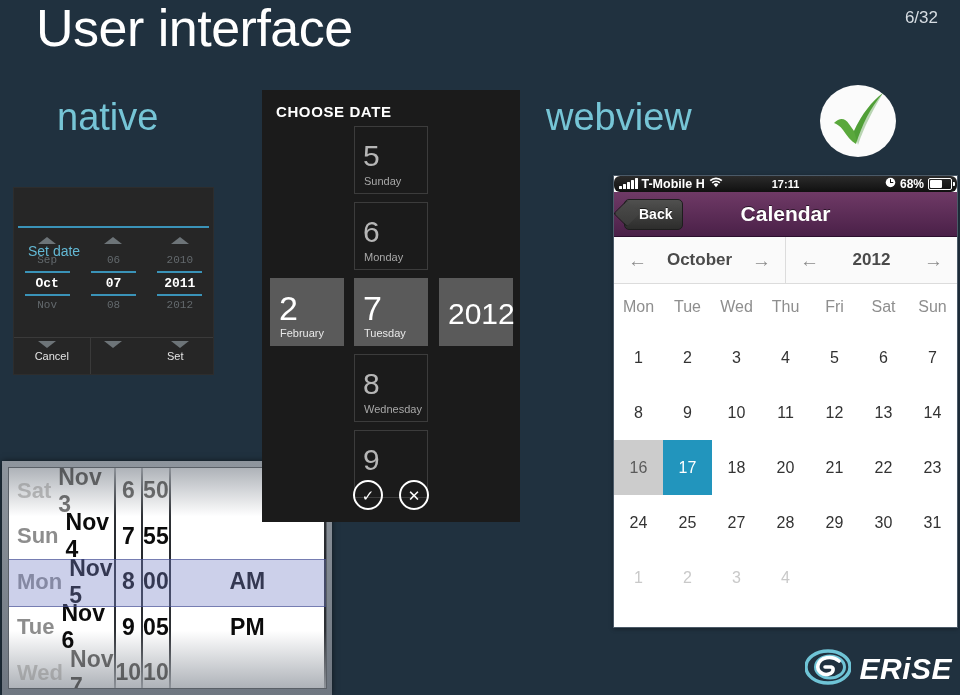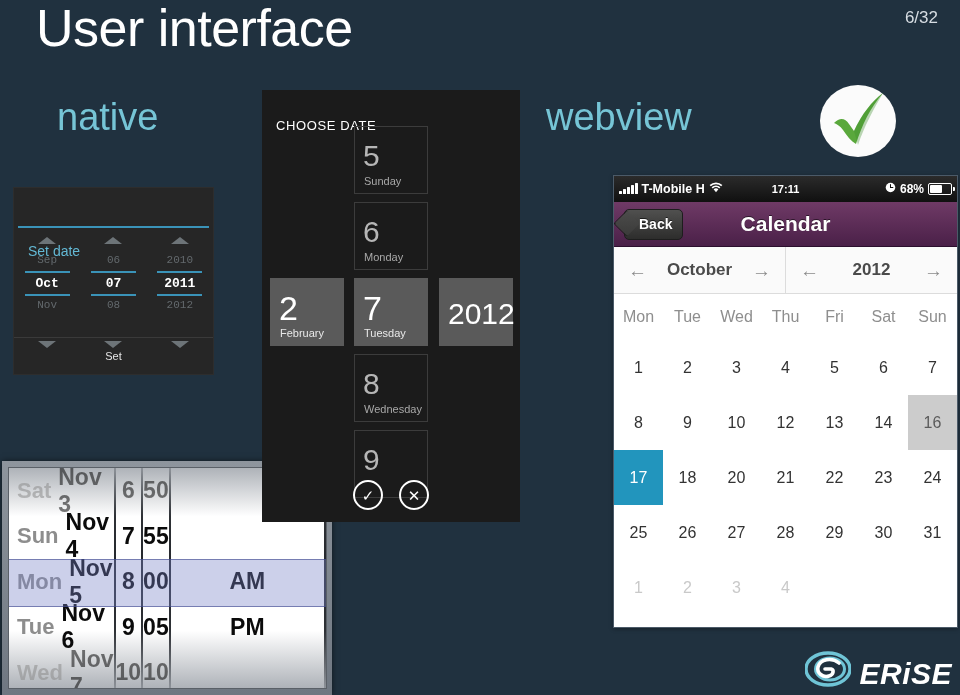--- a/index.html
+++ b/index.html
@@ -120,22 +120,22 @@
     border-bottom:1px solid rgba(60,70,140,.6);
     pointer-events:none;
   }
 
   
   .wp-panel{
     position:absolute;left:262px;top:90px;width:258px;height:432px;
     background:#1b1b1b;
   }
   .wp-title{
-    position:absolute;left:14px;top:28px;
-    font-size:13px;font-weight:normal;color:#ffffff;letter-spacing:.6px;
+    position:absolute;left:14px;top:13px;
+    font-size:15px;font-weight:bold;color:#ffffff;letter-spacing:.6px;
   }
   .wp-tile{
     position:absolute;box-sizing:border-box;
     border:1px solid #3c3c3c;
   }
   .wp-tile .wp-num{
     position:absolute;left:8px;bottom:22px;
     font-size:30px;color:#b6b6b6;line-height:30px;font-weight:300;
   }
   .wp-tile .wp-sub{
@@ -153,23 +153,24 @@
   }
 
   
   .ios-phone{
     position:absolute;left:613px;top:175px;width:345px;height:453px;
     background:#ffffff;
     border:1px solid #4b5a68;box-sizing:border-box;
     box-shadow:0 1px 4px rgba(0,0,0,.35);
   }
   .ios-status{
-    height:26px;background:linear-gradient(#2b2b2b,#101010);
+    height:16px;background:linear-gradient(#2b2b2b,#101010);
     display:flex;align-items:center;color:#fff;font-size:12.5px;
     position:relative;
+    border-radius:6px;
   }
   .st-left{position:absolute;left:5px;display:flex;align-items:center;gap:4px;}
   .st-center{position:absolute;left:0;right:0;text-align:center;font-weight:bold;font-size:11px;}
   .st-right{position:absolute;right:5px;display:flex;align-items:center;gap:4px;font-weight:bold;font-size:12px;}
   .sig{display:flex;align-items:flex-end;gap:1.5px;height:9px;}
   .sig i{width:2.5px;background:#fff;display:block;border-radius:.5px;}
   .carrier{font-weight:bold;font-size:12.5px;}
   .battery{
     width:22px;height:10px;border:1.3px solid #fff;border-radius:2px;position:relative;
   }
@@ -223,21 +224,21 @@
   .cal-grid{display:grid;grid-template-columns:repeat(7,1fr);}
   .cal-cell{
     height:55px;display:flex;align-items:center;justify-content:center;
     font-size:16px;color:#333;
   }
   .cal-cell.muted{color:#c9c9c9;}
   .cal-cell.today{background:#cccccc;color:#5b5b5b;}
   .cal-cell.selected{background:#2295bd;color:#ffffff;}
 
   
-  .erise{position:absolute;right:8px;bottom:4px;height:44px;display:flex;align-items:flex-end;gap:8px;}
+  .erise{position:absolute;right:8px;bottom:4px;height:44px;display:flex;align-items:center;gap:8px;}
   .erise-word{
     font-size:30px;font-weight:bold;font-style:italic;color:#ffffff;letter-spacing:.5px;
   }
 </style>
 </head>
 <body>
 
 <div class="slide">
 
   <div class="slide-title">User interface</div>
@@ -286,20 +287,21 @@
         <div class="ad-val ad-prev ad-dim">2010</div>
         <div class="ad-line t"></div>
         <div class="ad-val ad-cur">2011</div>
         <div class="ad-line b"></div>
         <div class="ad-val ad-next ad-dim">2012</div>
         <div class="ad-arrow down"></div>
       </div>
 
     </div>
     <div class="ad-buttons">
+      <div class="ad-btn">Cancel</div>
       <div class="ad-btn">Set</div>
     </div>
   </div>
 
   <div class="ios-timepicker">
     <div class="tp-inner">
 
       <div class="tp-col tp-c-date">
         <div class="tp-cell tp-fade">
           <span class="tp-wd">Sat</span>
@@ -458,33 +460,33 @@
         <div class="cal-cell">1</div>
         <div class="cal-cell">2</div>
         <div class="cal-cell">3</div>
         <div class="cal-cell">4</div>
         <div class="cal-cell">5</div>
         <div class="cal-cell">6</div>
         <div class="cal-cell">7</div>
         <div class="cal-cell">8</div>
         <div class="cal-cell">9</div>
         <div class="cal-cell">10</div>
+        <div class="cal-cell">11</div>
         <div class="cal-cell">12</div>
         <div class="cal-cell">13</div>
         <div class="cal-cell">14</div>
         <div class="cal-cell today">16</div>
         <div class="cal-cell selected">17</div>
         <div class="cal-cell">18</div>
         <div class="cal-cell">20</div>
         <div class="cal-cell">21</div>
         <div class="cal-cell">22</div>
         <div class="cal-cell">23</div>
         <div class="cal-cell">24</div>
         <div class="cal-cell">25</div>
-        <div class="cal-cell">26</div>
         <div class="cal-cell">27</div>
         <div class="cal-cell">28</div>
         <div class="cal-cell">29</div>
         <div class="cal-cell">30</div>
         <div class="cal-cell">31</div>
         <div class="cal-cell muted">1</div>
         <div class="cal-cell muted">2</div>
         <div class="cal-cell muted">3</div>
         <div class="cal-cell muted">4</div>
       </div>

